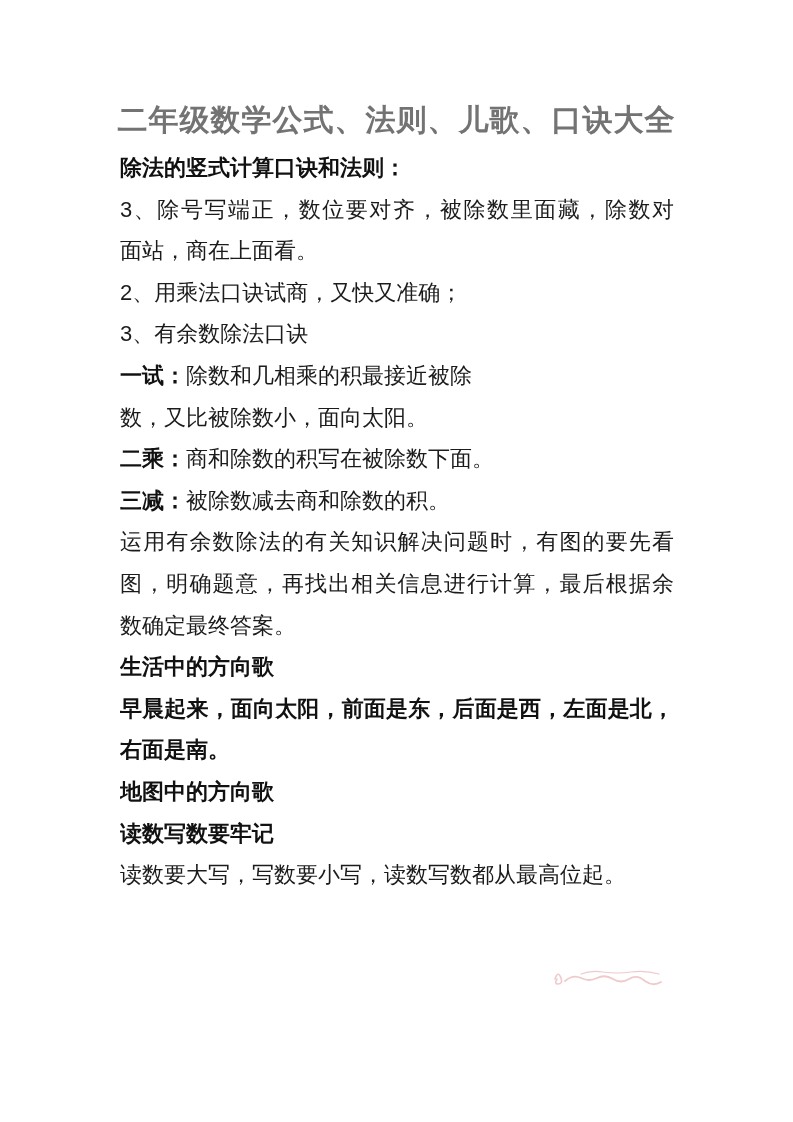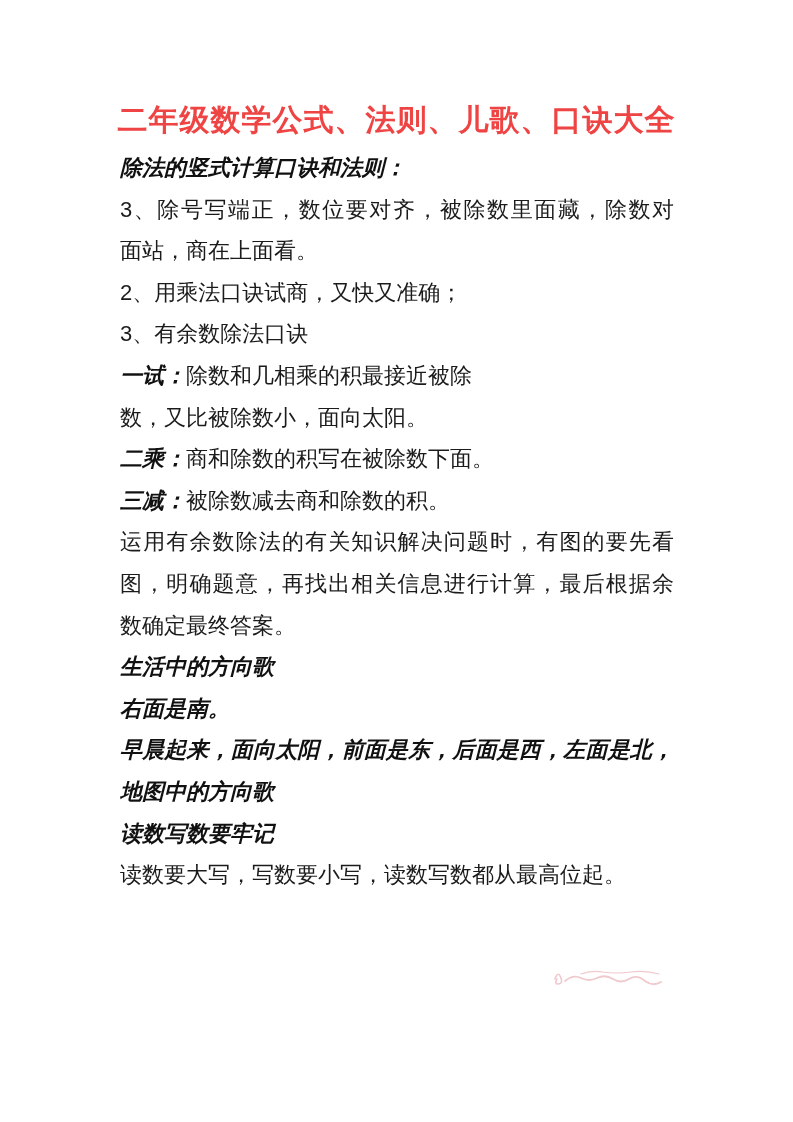--- a/index.html
+++ b/index.html
@@ -14,41 +14,41 @@
     color:#161616;
   }
   .title{
     margin:0;
     padding-top:102px;
     font-size:30px;
     line-height:36px;
     font-weight:700;
     text-align:center;
     letter-spacing:1px;
-    color:#ef4444;
+    color:#737373;
   }
   .content{
     margin-top:9px;
     padding:0 119px 0 120px;
   }
   .line{
     font-size:22px;
     line-height:41.6px;
     height:41.6px;
     overflow:hidden;
     white-space:nowrap;
     color:#1b1b1b;
   }
   .line.fill{
     white-space:normal;
     text-align:justify;
     text-align-last:justify;
   }
   .seg{font-weight:400;}
-  .seg.b{font-weight:700;color:#111;font-style:italic;}
+  .seg.b{font-weight:700;color:#111;}
   .watermark{
     position:absolute;
     left:551px;
     top:961px;
     width:126px;
     height:30px;
     opacity:0.45;
     pointer-events:none;
   }
 </style>
@@ -65,22 +65,22 @@
       <div class="line"><span class="seg">2、用乘法口诀试商，又快又准确；</span></div>
       <div class="line"><span class="seg">3、有余数除法口诀</span></div>
       <div class="line"><span class="seg b">一试：</span><span class="seg">除数和几相乘的积最接近被除</span></div>
       <div class="line"><span class="seg">数，又比被除数小，面向太阳。</span></div>
       <div class="line"><span class="seg b">二乘：</span><span class="seg">商和除数的积写在被除数下面。</span></div>
       <div class="line"><span class="seg b">三减：</span><span class="seg">被除数减去商和除数的积。</span></div>
       <div class="line fill"><span class="seg">运用有余数除法的有关知识解决问题时，有图的要先看</span></div>
       <div class="line fill"><span class="seg">图，明确题意，再找出相关信息进行计算，最后根据余</span></div>
       <div class="line"><span class="seg">数确定最终答案。</span></div>
       <div class="line"><span class="seg b">生活中的方向歌</span></div>
+      <div class="line fill"><span class="seg b">早晨起来，面向太阳，前面是东，后面是西，左面是北，</span></div>
       <div class="line"><span class="seg b">右面是南。</span></div>
-      <div class="line fill"><span class="seg b">早晨起来，面向太阳，前面是东，后面是西，左面是北，</span></div>
       <div class="line"><span class="seg b">地图中的方向歌</span></div>
       <div class="line"><span class="seg b">读数写数要牢记</span></div>
       <div class="line"><span class="seg">读数要大写，写数要小写，读数写数都从最高位起。</span></div>
     </div>
 
   <svg class="watermark" viewBox="0 0 126 30" xmlns="http://www.w3.org/2000/svg">
     <path id="wm-path-1" d="M4 18 q3 -9 6 -1 q2 6 -3 6 q-4 0 -1 -5" fill="none" stroke-width="1.6" stroke-linecap="round" stroke="#dd8890"></path>
     <path id="wm-path-2" d="M14 20 q8 -7 16 -3 q8 4 16 0 q8 -4 16 1 q8 5 16 0 q8 -5 16 2 q8 6 16 1" fill="none" stroke-width="1.8" stroke-linecap="round" stroke="#dd8890"></path>
     <path id="wm-path-3" d="M30 13 q10 -4 22 -2 q14 2 28 0 q14 -2 28 2" fill="none" stroke-width="1.2" stroke-linecap="round" stroke="#dd8890"></path>
   </svg>

